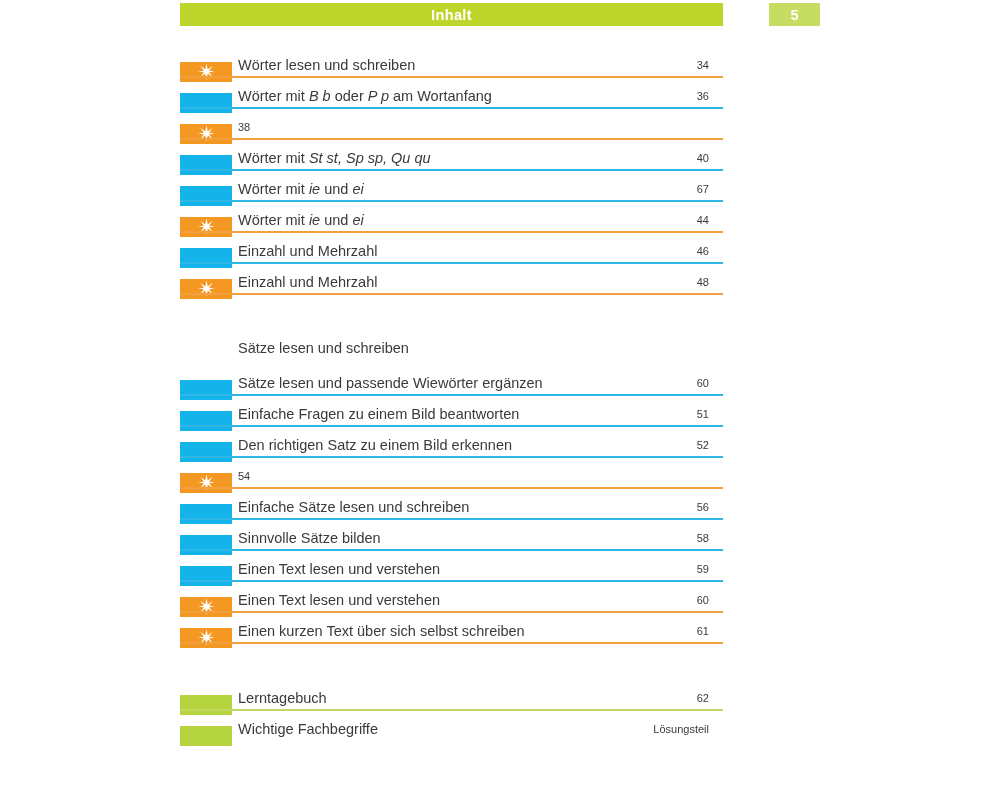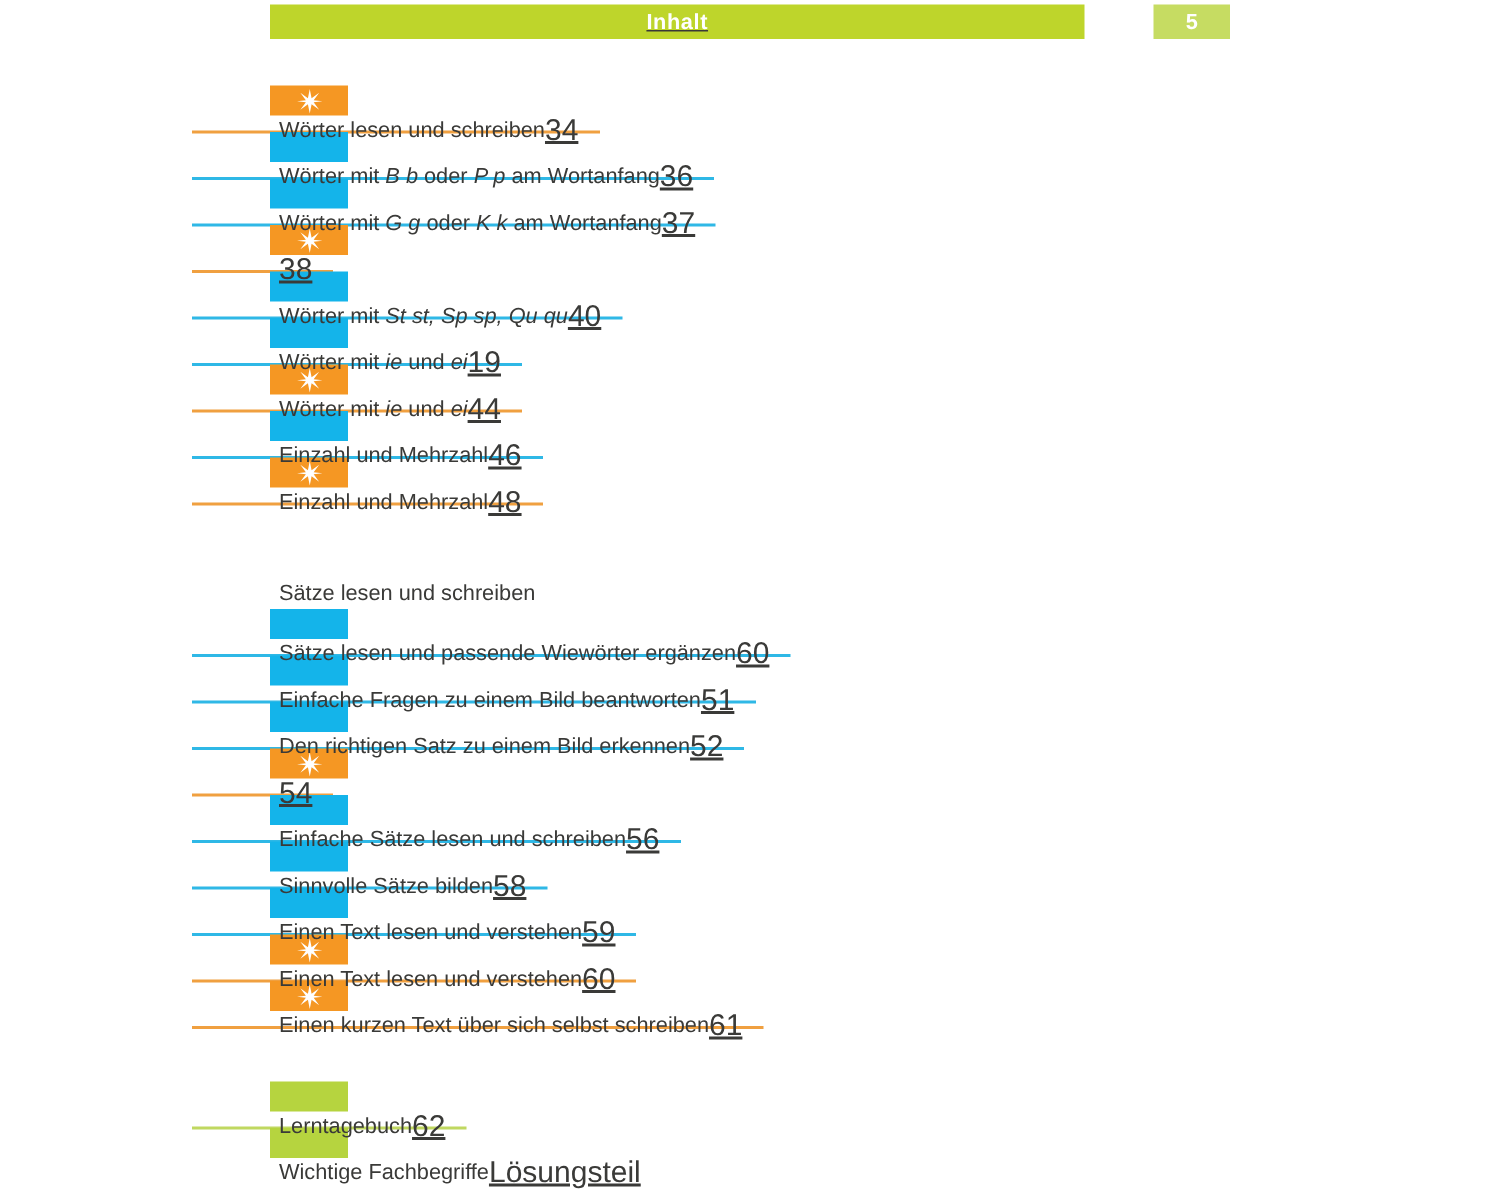--- a/index.html
+++ b/index.html
@@ -25,21 +25,20 @@
   .header {
     position: absolute;
     left: 180px;
     top: 3px;
     width: 543px;
     height: 23px;
     background: #bed52b;
     display: flex;
     align-items: center;
     justify-content: center;
-    text-decoration: underline;
   }
   .header-title {
     color: #ffffff;
     font-size: 14.5px;
     font-weight: bold;
     letter-spacing: 0.4px;
   }
   .page-number-box {
     position: absolute;
     left: 769px;
@@ -62,22 +61,21 @@
     position: absolute;
     left: 180px;
     top: 55px;
     width: 543px;
   }
 
   .row {
     position: relative;
     height: 31px;
     display: flex;
-    align-items: flex-start;
-    flex-direction: column;
+    align-items: center;
   }
 
   .badge {
     flex: 0 0 auto;
     width: 52px;
     height: 20px;
     margin-top: 2px;
     position: relative;
     display: flex;
     align-items: center;
@@ -120,28 +118,27 @@
   .row-label {
     font-size: 14.5px;
     line-height: 20px;
     white-space: nowrap;
     position: relative;
     z-index: 2;
   }
   .row-label em { font-style: italic; }
 
   .row-page {
-    font-size: 20px;
+    font-size: 11px;
     line-height: 20px;
     white-space: nowrap;
     position: relative;
     z-index: 2;
     text-align: right;
     padding-right: 14px;
-    text-decoration: underline;
   }
 
   .row.heading .row-label {
     font-weight: normal;
   }
   .row.heading {
     height: 40px;
   }
 
   .spacer-lg { height: 30px; }
@@ -177,28 +174,20 @@
       </div>
       <div class="row">
         <div class="badge blue"></div>
         <div class="row-body">
           <span class="row-rule rule-blue"></span>
           <span class="row-label">Wörter mit <em>B b</em> oder <em>P p</em> am Wortanfang</span>
           <span class="row-page">36</span>
         </div>
       </div>
       <div class="row">
-        <div class="badge blue"></div>
-        <div class="row-body">
-          <span class="row-rule rule-blue"></span>
-          <span class="row-label">Wörter mit <em>G g</em> oder <em>K k</em> am Wortanfang</span>
-          <span class="row-page">37</span>
-        </div>
-      </div>
-      <div class="row">
         <div class="badge orange">
           <span>
             <svg class="star-icon" viewBox="0 0 32 32" aria-hidden="true">
               <path fill="#ffffff" d="M16 0.5 L18.3 12.2 L27.8 5.2 L20.9 14.6 L32 16 L20.9 17.4 L27.8 26.8 L18.3 19.8 L16 31.5 L13.7 19.8 L4.2 26.8 L11.1 17.4 L0 16 L11.1 14.6 L4.2 5.2 L13.7 12.2 Z"></path>
             </svg>
           </span>
         </div>
         <div class="row-body">
           <span class="row-rule rule-orange"></span>
           <span class="row-page">38</span>
@@ -210,21 +199,21 @@
           <span class="row-rule rule-blue"></span>
           <span class="row-label">Wörter mit <em>St st, Sp sp, Qu qu</em></span>
           <span class="row-page">40</span>
         </div>
       </div>
       <div class="row">
         <div class="badge blue"></div>
         <div class="row-body">
           <span class="row-rule rule-blue"></span>
           <span class="row-label">Wörter mit <em>ie</em> und <em>ei</em></span>
-          <span class="row-page">19</span>
+          <span class="row-page">67</span>
         </div>
       </div>
       <div class="row">
         <div class="badge orange">
           <span>
             <svg class="star-icon" viewBox="0 0 32 32" aria-hidden="true">
               <path fill="#ffffff" d="M16 0.5 L18.3 12.2 L27.8 5.2 L20.9 14.6 L32 16 L20.9 17.4 L27.8 26.8 L18.3 19.8 L16 31.5 L13.7 19.8 L4.2 26.8 L11.1 17.4 L0 16 L11.1 14.6 L4.2 5.2 L13.7 12.2 Z"></path>
             </svg>
           </span>
         </div>

